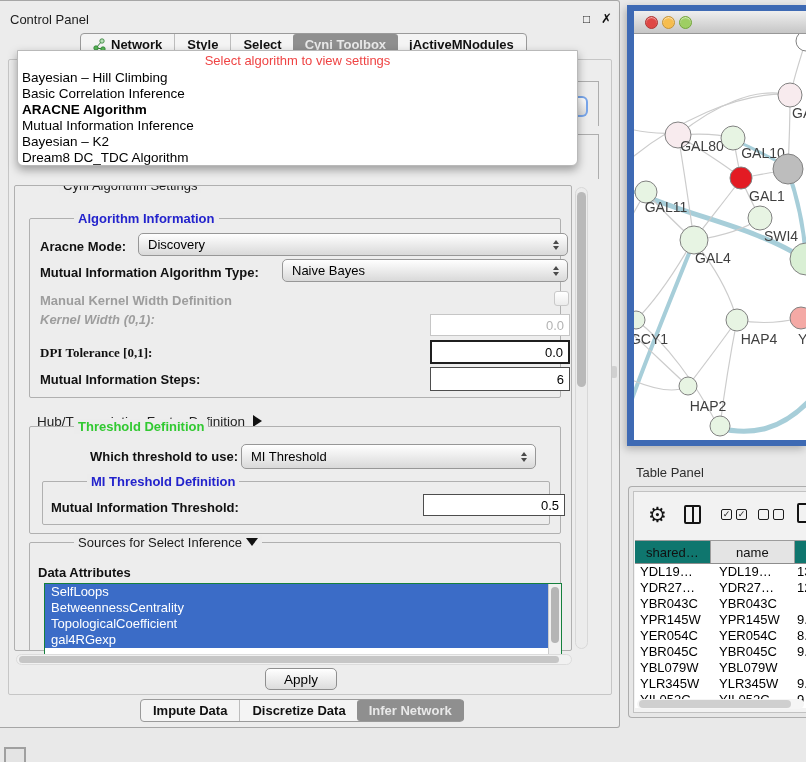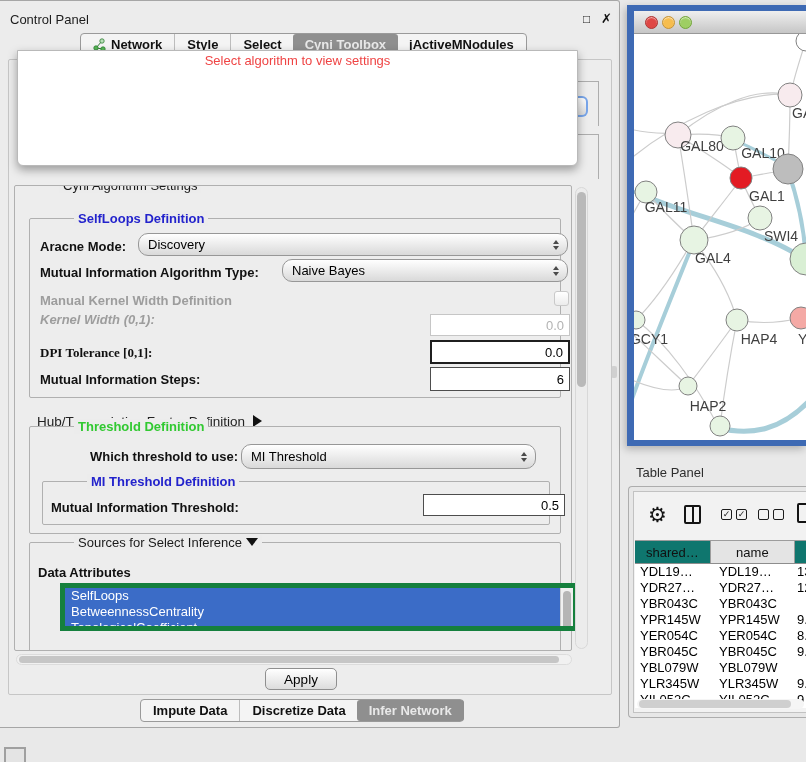--- a/index.html
+++ b/index.html
@@ -54,21 +54,21 @@
   .legend.black{color:#1a1a1a;}
   .legend.blue{color:#2323cc;font-weight:bold;}
   .legend.green{color:#31c931;font-weight:bold;}
 
   .lbl{position:absolute;font-size:13px;color:#111;font-weight:bold;white-space:nowrap;}
   .lbl.dis{color:#9d9d9d;}
   .lbl.plain{font-weight:normal;color:#222;font-size:13.5px;}
 
   
   .combo{position:absolute;background:linear-gradient(#ffffff,#d9d9d9);border:1px solid #979797;
-    border-radius:10px;box-sizing:border-box;font-size:13px;color:#000;display:flex;align-items:center;
+    border-radius:5px;box-sizing:border-box;font-size:13px;color:#000;display:flex;align-items:center;
     padding-left:9px;text-align:center;}
   .updown{position:absolute;right:8px;top:50%;transform:translateY(-50%);display:flex;flex-direction:column;gap:2px;}
   .updown i{display:block;width:0;height:0;border-left:3.5px solid transparent;border-right:3.5px solid transparent;}
   .updown .u{border-bottom:4px solid #4a4a4a;}
   .updown .d{border-top:4px solid #4a4a4a;}
 
   .field{position:absolute;background:#fff;box-sizing:border-box;font-size:13px;text-align:right;
     padding:0 5px;display:flex;align-items:center;justify-content:flex-end;}
   .field.dis{border:1px solid #c6c6c6;color:#b3b3b3;}
   .field.strong{border:2px solid #1f1f1f;color:#000;}
@@ -76,22 +76,22 @@
 
   .checkbox{position:absolute;width:15px;height:15px;border:1px solid #c9c9c9;border-radius:3px;
     background:linear-gradient(#ffffff,#ececec);box-sizing:border-box;}
 
   .tri-right{display:inline-block;width:0;height:0;border-top:6px solid transparent;
     border-bottom:6px solid transparent;border-left:9px solid #111;vertical-align:-1px;}
   .tri-down{display:inline-block;width:0;height:0;border-left:6px solid transparent;
     border-right:6px solid transparent;border-top:8px solid #111;vertical-align:1px;}
 
   
-  .attr-list{left:44px;top:582px;width:518px;height:48px;background:#fff;border:5px solid #15803d;
-    box-sizing:border-box;overflow:hidden;margin-left:16px;}
+  .attr-list{left:44px;top:582px;width:518px;height:72px;background:#fff;border:1px solid #15803d;
+    box-sizing:border-box;overflow:hidden;}
   .attr-item{height:16px;line-height:16px;font-size:13px;padding-left:6px;color:#000;}
   .attr-item.sel{background:#3b6cc7;color:#fff;}
   .attr-sb{position:absolute;right:0;top:0;width:13px;height:100%;background:#f0f0f0;border-left:1px solid #ccc;box-sizing:border-box;}
   .attr-sb .thumb{position:absolute;left:2px;top:3px;width:8px;height:56px;background:#b5b5b5;border-radius:4px;}
 
   
   .vscroll{left:575px;top:186px;width:13px;height:462px;background:#ececec;border:1px solid #d8d8d8;border-radius:7px;box-sizing:border-box;}
   .vscroll .thumb{position:absolute;left:1px;top:4px;width:9px;height:195px;background:#b9b9b9;border-radius:5px;}
   .hscroll{left:16px;top:653px;width:556px;height:11px;background:#f1f1f1;border:1px solid #dcdcdc;border-radius:6px;box-sizing:border-box;}
   .hscroll .thumb{position:absolute;left:2px;top:1px;width:540px;height:7px;background:#c6c6c6;border-radius:4px;}
@@ -177,27 +177,35 @@
     </div>
 
   <div class="abs inner-panel"></div>
 
   <div class="abs frag1"></div>
   <div class="abs frag-combo"></div>
   <div class="abs frag2"></div>
 
   <div class="abs dropdown">
     <div class="dd-placeholder">Select algorithm to view settings</div>
+    <div id="dd-items">
+        <div class="dd-item">Bayesian – Hill Climbing</div>
+        <div class="dd-item">Basic Correlation Inference</div>
+        <div class="dd-item sel">ARACNE Algorithm</div>
+        <div class="dd-item">Mutual Information Inference</div>
+        <div class="dd-item">Bayesian – K2</div>
+        <div class="dd-item">Dream8 DC_TDC Algorithm</div>
+      </div>
   </div>
 
   <div class="abs fieldset" style="left:14px;top:184px;width:558px;height:466px;overflow:hidden;">
     <span class="legend black">Cyni Algorithm Settings</span>
 
     <div class="abs fieldset" style="left:14px;top:32px;width:532px;height:180px;">
-      <span class="legend blue">SelfLoops Definition</span>
+      <span class="legend blue">Algorithm Information</span>
 
       <div class="lbl" style="left:10px;top:20px;">Aracne Mode:</div>
       <div class="combo" style="left:108px;top:14px;width:430px;height:23px;">
         <span>Discovery</span>
         <span class="updown">
             <i class="u"></i>
             <i class="d"></i>
           </span>
       </div>
 

